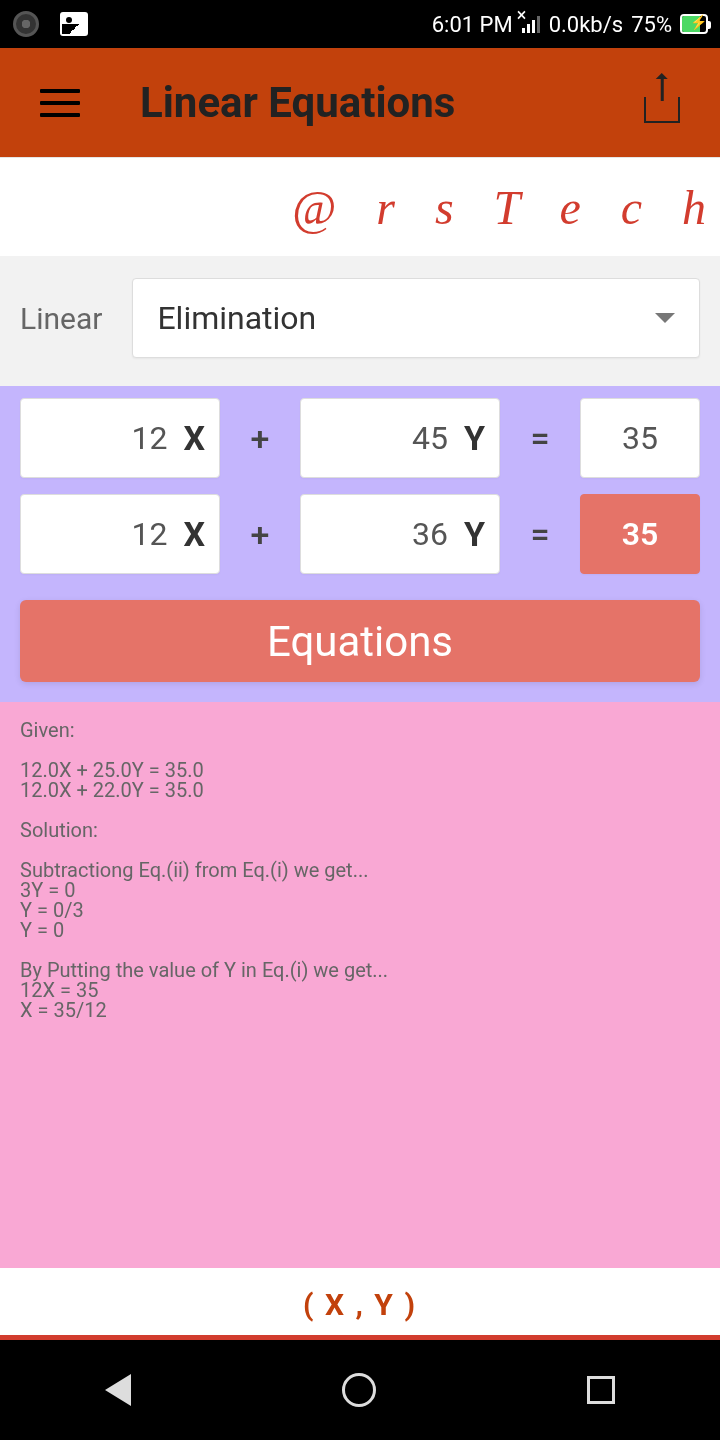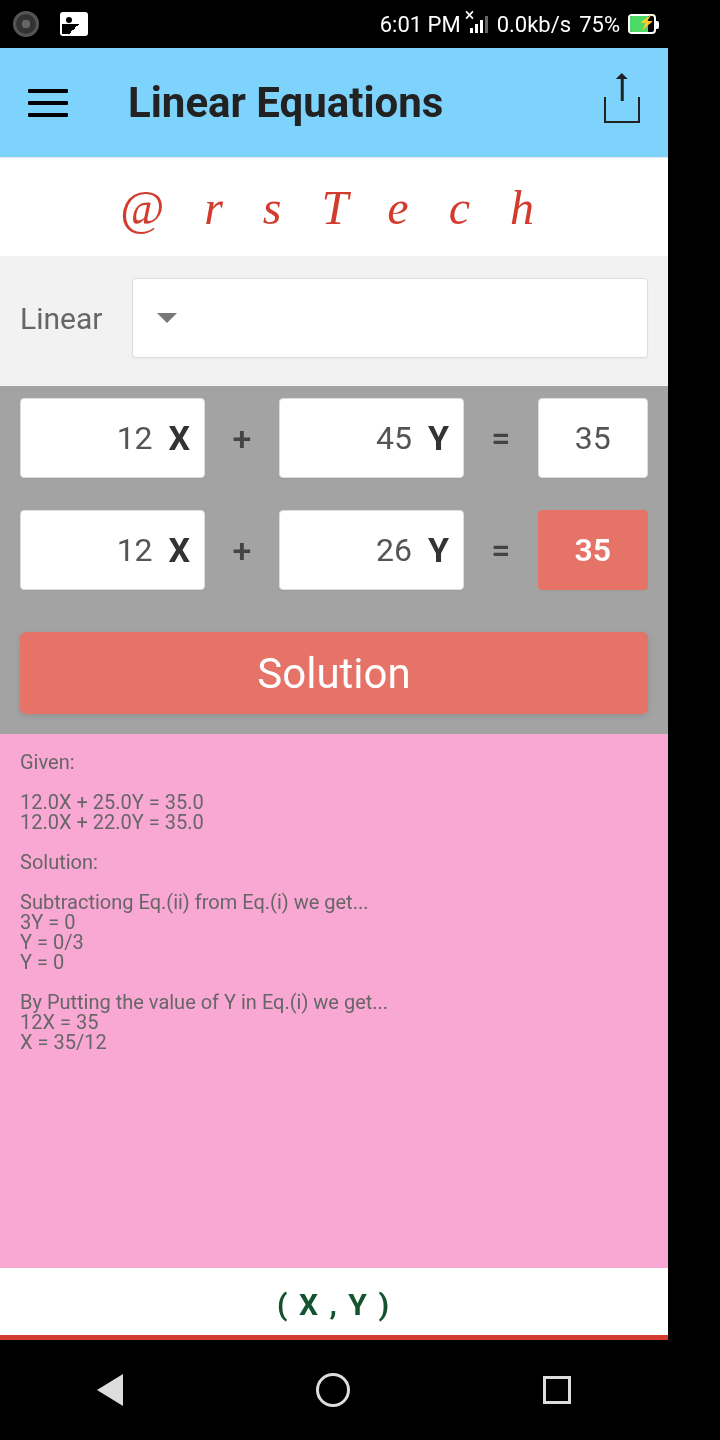--- a/index.html
+++ b/index.html
@@ -1,17 +1,17 @@
 <!DOCTYPE html>
 <html><head>
 <meta charset="utf-8">
 <style>
   * { box-sizing: border-box; margin: 0; padding: 0; }
   html, body { width: 720px; height: 1440px; font-family: -apple-system, Roboto, Arial, sans-serif; background: #000; overflow: hidden; }
-  .screen { width: 668px; height: 1440px; display: flex; flex-direction: column; background: #fff; }
+  .screen { width: 720px; height: 1440px; display: flex; flex-direction: column; background: #fff; }
 
   
   .statusbar { height: 48px; background: #000; color: #fff; display: flex; align-items: center; justify-content: space-between; padding: 0 12px; font-size: 22px; }
   .statusbar .left { display: flex; align-items: center; gap: 20px; }
   .statusbar .right { display: flex; align-items: center; gap: 8px; }
   .sb-icon { width: 28px; height: 28px; display: inline-flex; align-items: center; justify-content: center; }
   .spinner { width: 26px; height: 26px; border-radius: 50%; background: radial-gradient(circle,#666 30%,#333 31%); border: 3px solid #555; }
   .gallery { width: 28px; height: 24px; background: #fff; border-radius: 3px; position: relative; }
   .gallery::before { content: ""; position: absolute; left: 6px; top: 5px; width: 6px; height: 6px; border-radius: 50%; background: #000; }
   .gallery::after { content: ""; position: absolute; left: 2px; bottom: 2px; right: 2px; height: 10px; background: linear-gradient(135deg,#000 50%,transparent 50%); }
@@ -19,62 +19,62 @@
   .signal::before { content: "×"; position: absolute; top: -10px; left: -4px; font-size: 18px; color: #fff; }
   .signal .bars { display: flex; align-items: flex-end; gap: 2px; height: 18px; }
   .signal .bars span { width: 3px; background: #fff; }
   .signal .bars span:nth-child(1){height:5px;} .signal .bars span:nth-child(2){height:9px;} .signal .bars span:nth-child(3){height:13px;} .signal .bars span:nth-child(4){height:17px; background:#666;}
   .battery { width: 40px; height: 20px; border: 2px solid #fff; border-radius: 4px; position: relative; display: flex; align-items: center; }
   .battery::after { content:""; position:absolute; right:-5px; top:5px; width:3px; height:8px; background:#fff; border-radius:0 2px 2px 0;}
   .battery .fill { height: 100%; width: 75%; background: #4cd964; border-radius: 2px 0 0 2px; position: relative; }
   .battery .fill::after { content:"⚡"; position:absolute; left:8px; top:-2px; font-size:14px; color:#fff;}
 
   
-  .appbar { height: 110px; background: #7dd3fc; display: flex; align-items: center; padding: 0 28px; border-bottom: 1px solid #e5e5e5; box-shadow: 0 2px 4px rgba(0,0,0,0.08); }
+  .appbar { height: 110px; background: #c2410c; display: flex; align-items: center; padding: 0 40px; border-bottom: 1px solid #e5e5e5; box-shadow: 0 2px 4px rgba(0,0,0,0.08); }
   .hamburger { width: 40px; height: 28px; display: flex; flex-direction: column; justify-content: space-between; }
   .hamburger span { height: 4px; background: #000; border-radius: 1px; }
   .appbar-title { flex: 0 1 auto; margin-left: 60px; font-size: 42px; font-weight: 700; color: #222; }
   .appbar-spacer { flex: 1; }
   .share-icon { width: 36px; height: 40px; position: relative; }
   .share-icon .box { position: absolute; bottom: 0; left: 0; right: 0; height: 26px; border: 2.5px solid #222; border-top: none; }
   .share-icon .arrow { position: absolute; top: -4px; left: 50%; transform: translateX(-50%); width: 2.5px; height: 22px; background: #222; }
   .share-icon .arrow::before { content:""; position:absolute; top:0; left:50%; transform:translateX(-50%); border:6px solid transparent; border-bottom-color:#222; top:-12px;}
 
   
-  .brand { height: 98px; display:flex; align-items:center; justify-content:center; background:#fff; }
+  .brand { height: 98px; display:flex; align-items:center; justify-content:flex-end; background:#fff; }
   .brand span { font-family: "Brush Script MT", cursive; font-size: 48px; color: #d23c2e; letter-spacing: 14px; font-style: italic; }
 
   
   .method-row { background:#f2f2f2; padding: 22px 20px 28px 20px; display:flex; align-items:center; gap: 30px; }
   .method-label { font-size: 30px; color: #666; }
   .method-select { flex:1; height: 80px; background:#fff; border:1px solid #ddd; border-radius:4px; display:flex; align-items:center; justify-content:space-between; padding: 0 24px; box-shadow: 0 1px 2px rgba(0,0,0,0.05); }
   .method-select .sel-text { font-size: 32px; color:#333; }
   .chevron { width:0;height:0;border-left:10px solid transparent;border-right:10px solid transparent;border-top:10px solid #777; }
 
   
-  .eq-area { background:#a3a3a3; padding: 12px 20px 20px 20px; display:flex; flex-direction:column; gap:32px; }
+  .eq-area { background:#c4b5fd; padding: 12px 20px 20px 20px; display:flex; flex-direction:column; gap:16px; }
   .eq-row { display:flex; align-items:center; gap: 0; }
   .coef-box { width: 200px; height: 80px; background:#fff; border:1px solid #ddd; border-radius:4px; display:flex; align-items:center; justify-content:flex-end; padding-right: 14px; gap: 16px; box-shadow: 0 1px 2px rgba(0,0,0,0.04); }
   .coef-box .val { font-size: 32px; color:#555; }
   .coef-box .var { font-size: 34px; font-weight:700; color:#333; }
   .const-box { width: 120px; height:80px; background:#fff; border:1px solid #ddd; border-radius:4px; display:flex; align-items:center; justify-content:center; box-shadow: 0 1px 2px rgba(0,0,0,0.04);}
   .const-box.active { background:#e57368; border-color:#e57368; }
   .const-box .val { font-size: 32px; color:#555; }
   .const-box.active .val { color:#fff; font-weight:600; }
   .op { width: 80px; text-align:center; font-size: 34px; color:#444; font-weight:500; }
 
   .solution-btn { margin: 10px 0 0 0; height: 82px; background:#e57368; border-radius:6px; display:flex; align-items:center; justify-content:center; color:#fff; font-size: 42px; box-shadow: 0 2px 6px rgba(0,0,0,0.1); }
 
   
   .solution-text { flex:1; background:#f9a8d4; padding: 18px 20px 0 20px; font-size: 20px; color:#666; line-height: 1.0; white-space: pre-line; }
 
   
   .tabs { height: 72px; display:flex; background:#fff; }
   .tab { flex:1; display:flex; align-items:center; justify-content:center; font-size: 30px; font-weight:700; color:#555; letter-spacing: 2px; }
-  .tab.active { color:#14532d; position:relative; }
+  .tab.active { color:#c2410c; position:relative; }
   .tab.active::after { content:""; position:absolute; bottom:0; left:0; right:0; height:5px; background:#d23c2e; }
 
   
   .navbar { height: 100px; background:#000; display:flex; align-items:center; justify-content:space-around; }
   .nav-icon { color:#ddd; }
   .nav-back { width:0;height:0; border-top:16px solid transparent; border-bottom:16px solid transparent; border-right:26px solid #ddd; }
   .nav-home { width:34px; height:34px; border:3px solid #ddd; border-radius:50%; }
   .nav-recent { width:28px; height:28px; border:3px solid #ddd; }
 </style>
 </head>
@@ -125,20 +125,21 @@
       </div>
   </div>
 
   <div class="brand">
     <span>@ r s T e c h</span>
   </div>
 
   <div class="method-row">
     <div class="method-label">Linear</div>
     <div class="method-select">
+      <span class="sel-text">Elimination</span>
       <span class="chevron"></span>
     </div>
   </div>
 
   <div class="eq-area">
 
     <div class="eq-row">
       <div class="coef-box">
         <span class="val">12</span>
         <span class="var">X</span>
@@ -154,30 +155,30 @@
       </div>
     </div>
 
     <div class="eq-row">
       <div class="coef-box">
         <span class="val">12</span>
         <span class="var">X</span>
       </div>
       <div class="op">+</div>
       <div class="coef-box">
-        <span class="val">26</span>
+        <span class="val">36</span>
         <span class="var">Y</span>
       </div>
       <div class="op">=</div>
       <div class="const-box active">
         <span class="val">35</span>
       </div>
     </div>
 
-    <div class="solution-btn">Solution</div>
+    <div class="solution-btn">Equations</div>
   </div>
 
   <div class="solution-text">Given:
 
 12.0X  +  25.0Y  =  35.0
 12.0X  +  22.0Y  =  35.0
 
 Solution:
 
 Subtractiong Eq.(ii) from Eq.(i) we get...

